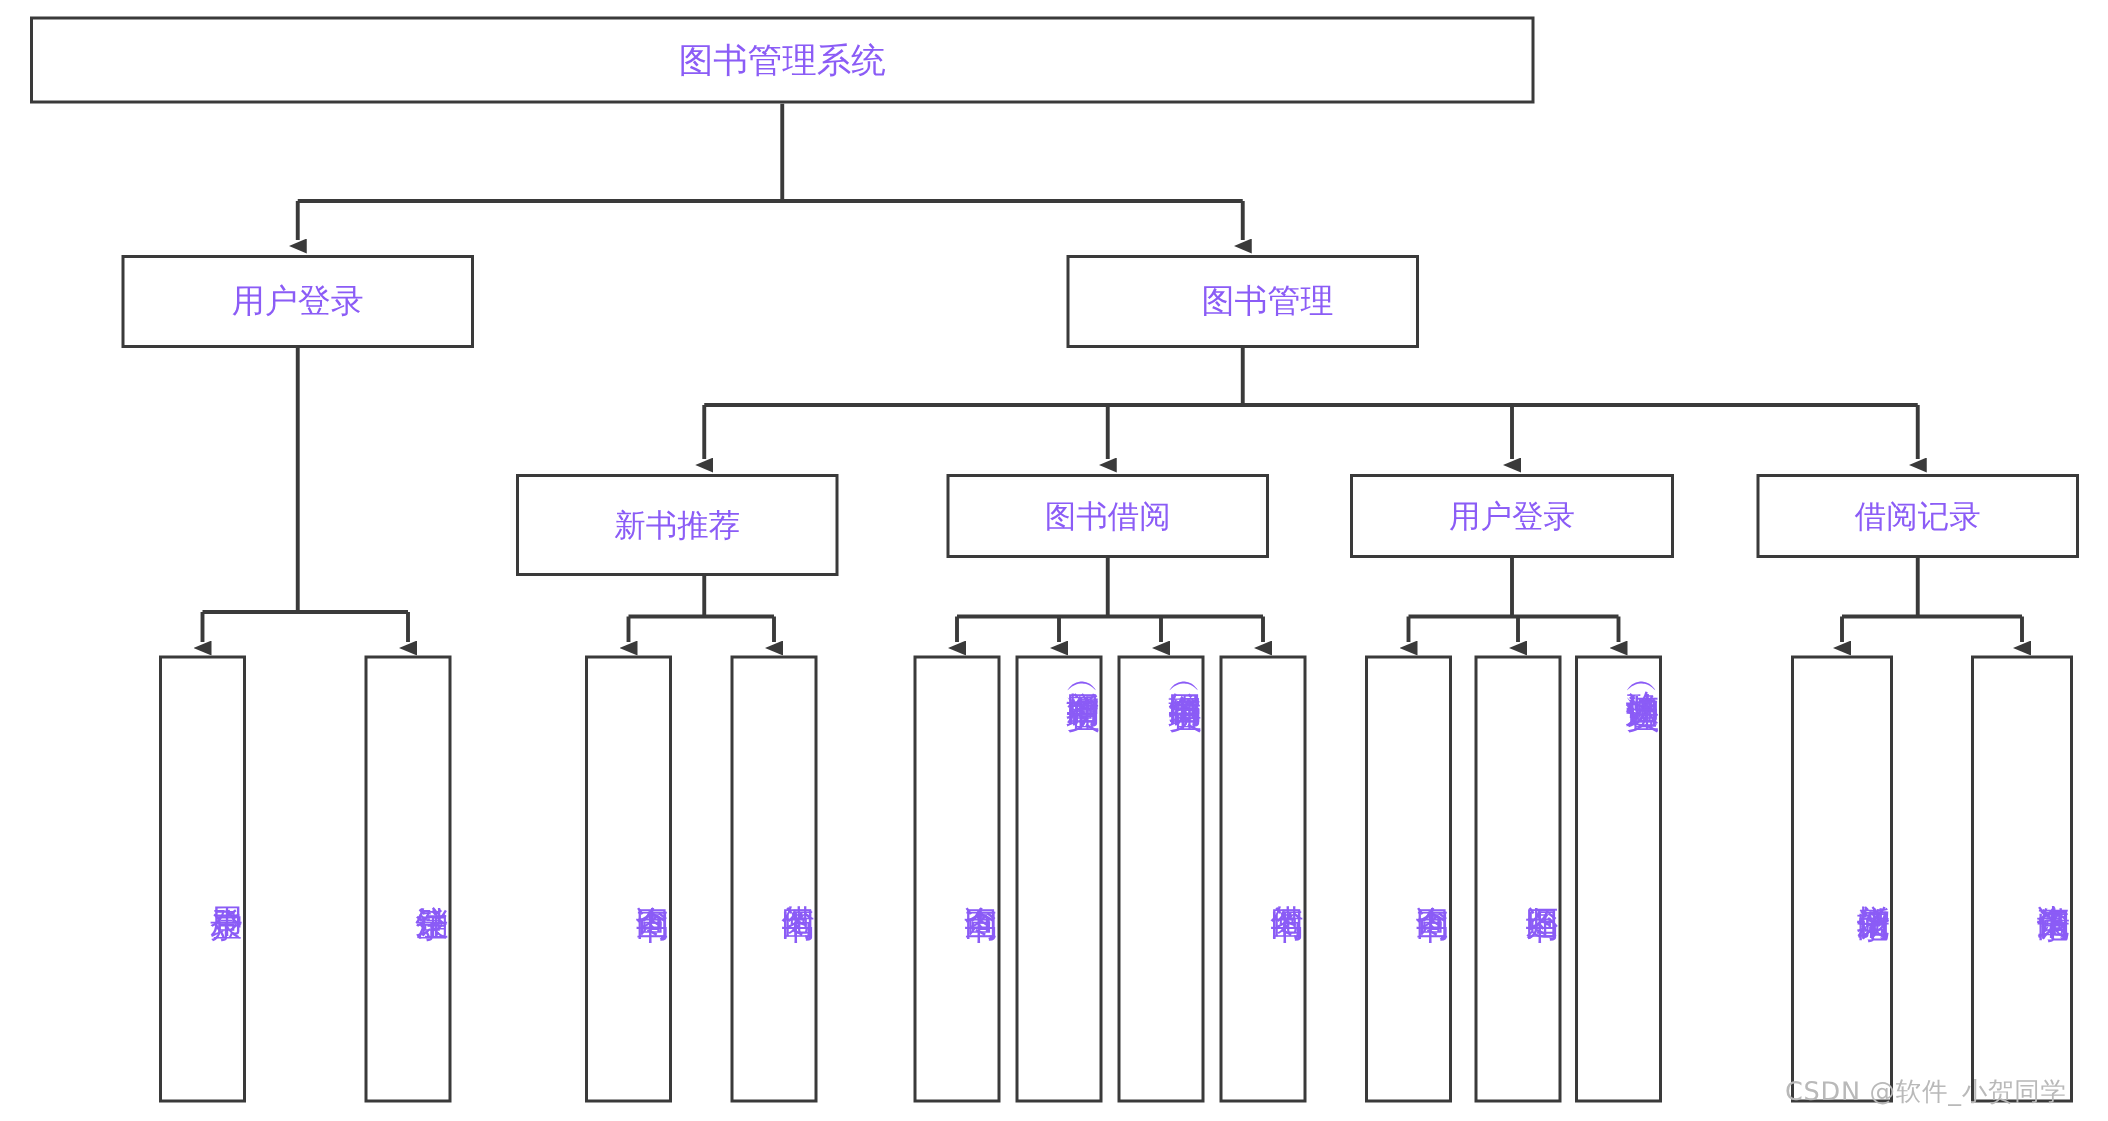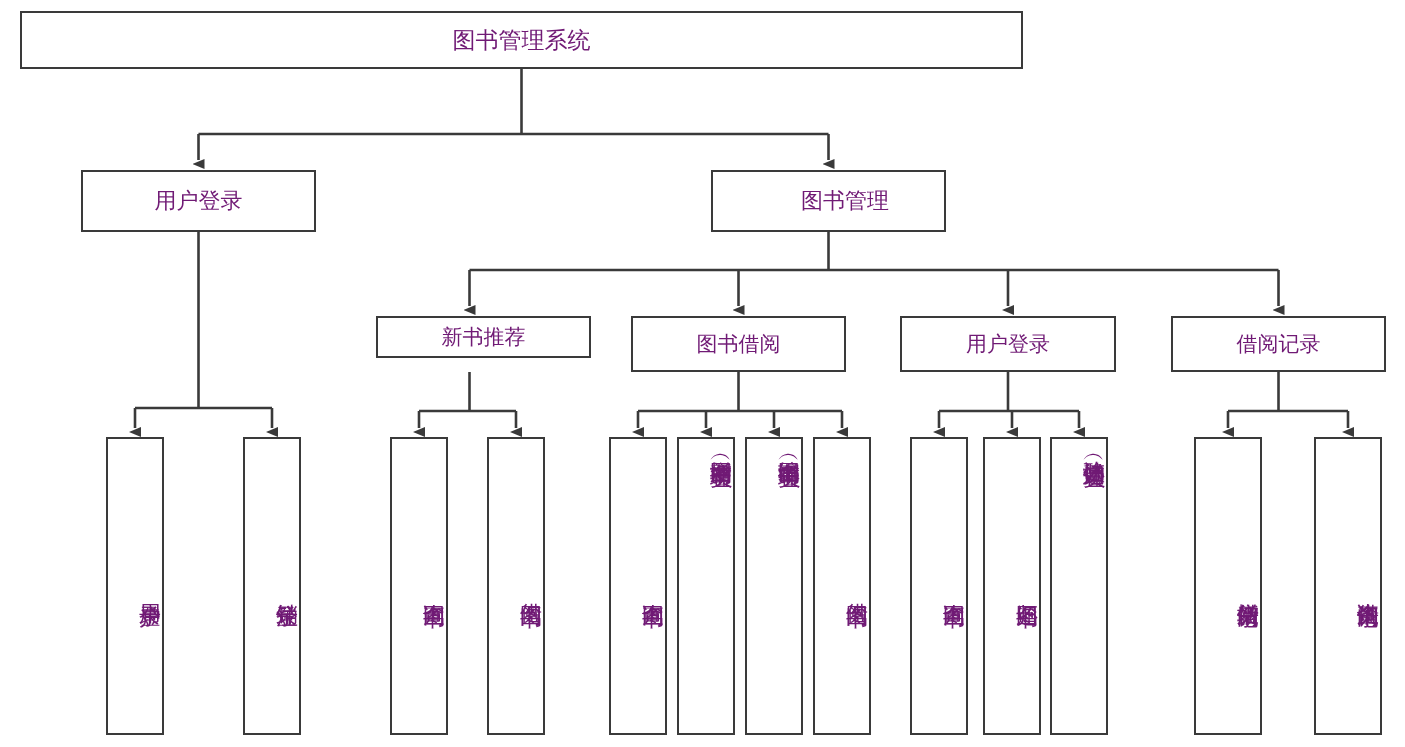--- a/index.html
+++ b/index.html
@@ -24,21 +24,21 @@
     top: 0;
     width: 1405px;
     height: 747px;
     pointer-events: none;
   }
   .node {
     position: absolute;
     box-sizing: border-box;
     border: 2px solid #3a3a3a;
     background: #ffffff;
-    color: #701a75;
+    color: #8b5cf6;
     display: flex;
     align-items: center;
     justify-content: center;
     text-align: center;
   }
   .node.root {
     font-size: 23px;
   }
   .node.tier2 {
     font-size: 22px;
@@ -118,21 +118,21 @@
   <div id="node-layer">
       <div class="node root" style="left: 20px; top: 11px; width: 1003px; height: 58px;">
         <span>图书管理系统</span>
       </div>
       <div class="node tier2" style="left: 81px; top: 170px; width: 235px; height: 62px;">
         <span>用户登录</span>
       </div>
       <div class="node tier2" style="left: 711px; top: 170px; width: 235px; height: 62px; padding-left: 33px;">
         <span>图书管理</span>
       </div>
-      <div class="node tier3" style="left: 376px; top: 316px; width: 215px; height: 42px;">
+      <div class="node tier3" style="left: 344px; top: 316px; width: 215px; height: 68px;">
         <span>新书推荐</span>
       </div>
       <div class="node tier3" style="left: 631px; top: 316px; width: 215px; height: 56px;">
         <span>图书借阅</span>
       </div>
       <div class="node tier3" style="left: 900px; top: 316px; width: 216px; height: 56px;">
         <span>用户登录</span>
       </div>
       <div class="node tier3" style="left: 1171px; top: 316px; width: 215px; height: 56px;">
         <span>借阅记录</span>
@@ -171,14 +171,15 @@
         <span>确认归还（管理员）</span>
       </div>
       <div class="node leaf" style="left: 1194px; top: 437px; width: 68px; height: 298px;">
         <span>新增借阅记录</span>
       </div>
       <div class="node leaf" style="left: 1314px; top: 437px; width: 68px; height: 298px;">
         <span>查询借阅记录</span>
       </div>
     </div>
 
+  <div class="watermark" style="left: 1190px; top: 716px;">CSDN @软件_小贺同学</div>
 
 </div>
 
 </body></html>

